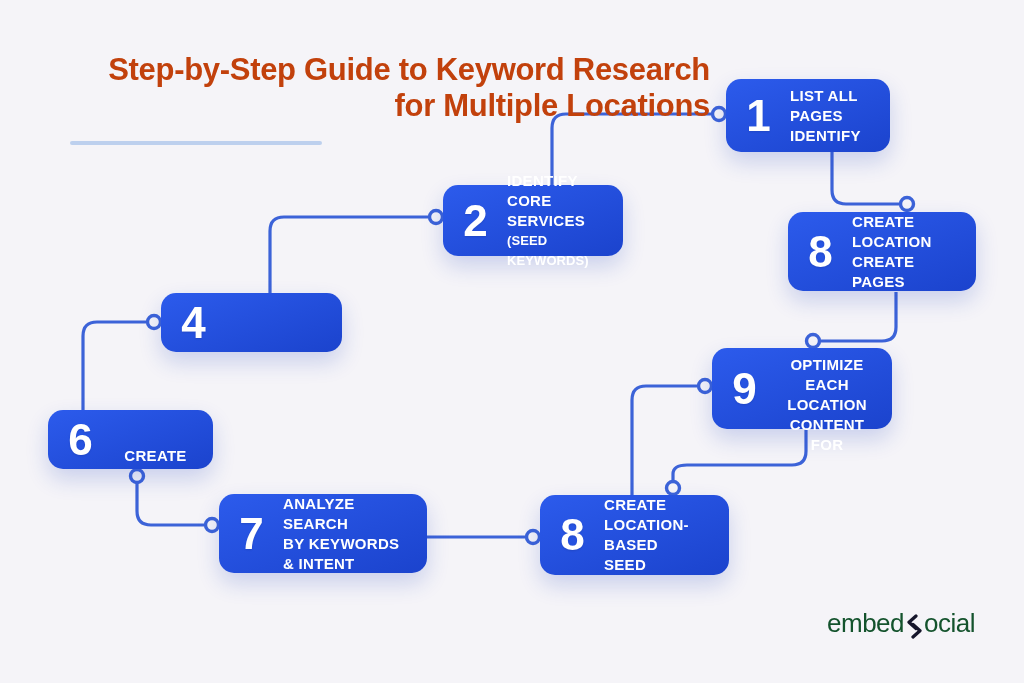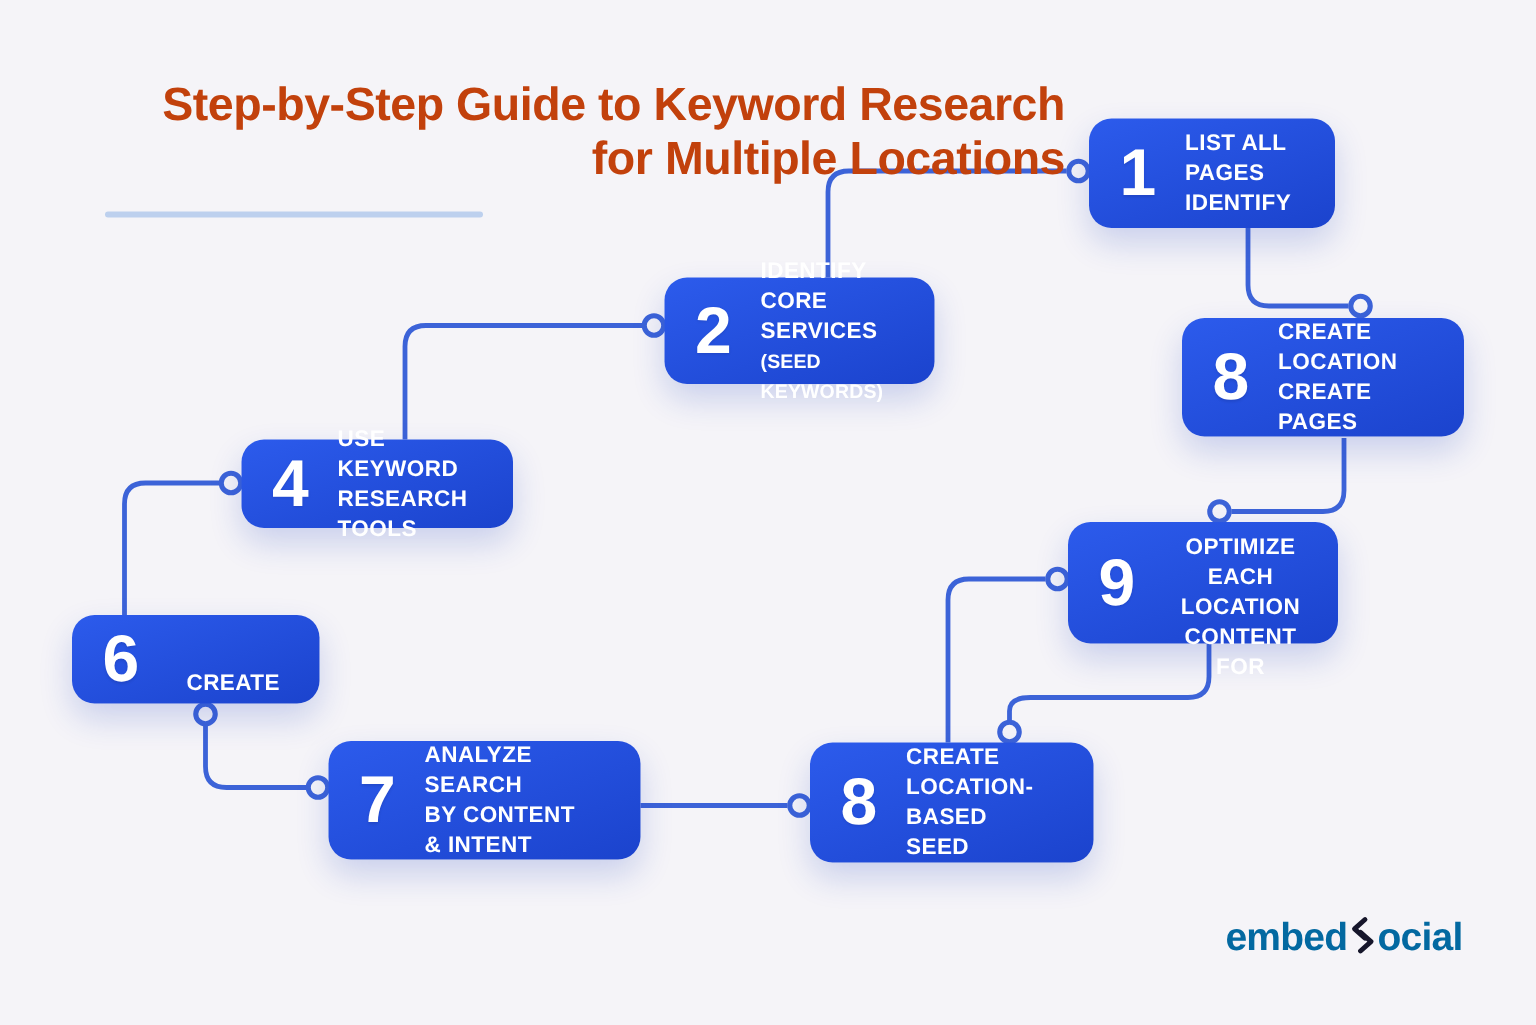--- a/index.html
+++ b/index.html
@@ -40,22 +40,22 @@
   #sb2{left:443px;top:185px;width:180px;height:71px;}
   #sb8t{left:788px;top:212px;width:188px;height:79px;}
   #sb4{left:161px;top:293px;width:181px;height:59px;}
   #sb9{left:712px;top:348px;width:180px;height:81px;}
   #sb6{left:48px;top:410px;width:165px;height:59px;}
   #sb7{left:219px;top:494px;width:208px;height:79px;}
   #sb8b{left:540px;top:495px;width:189px;height:80px;}
   #sb2 .lines span:nth-child(3){font-size:13px;letter-spacing:0.1px;}
   .logo{
     position:absolute;right:49px;top:609px;height:30px;
-    display:flex;align-items:flex-start;gap:1px;
-    color:#0369a1;font-weight:bold;font-size:26px;letter-spacing:-0.5px;
+    display:flex;align-items:flex-end;gap:1px;
+    color:#14532d;font-weight:normal;font-size:26px;letter-spacing:-0.5px;
   }
   .logo .glyph{display:inline-flex;margin:2px -1px 0 0;}
 </style>
 </head>
 <body>
 
 <div class="canvas">
 
   <svg class="connectors" width="1024" height="683" viewBox="0 0 1024 683">
     <g fill="none" stroke="#3c63d8" stroke-width="3.2">
@@ -111,24 +111,20 @@
     <div class="num">8</div>
     <div class="lines">
       <span>CREATE</span>
       <span>LOCATION</span>
       <span>CREATE PAGES</span>
     </div>
   </div>
 
   <div class="step" id="sb4">
     <div class="num">4</div>
-    <div class="lines">
-      <span>USE KEYWORD</span>
-      <span>RESEARCH TOOLS</span>
-    </div>
   </div>
 
   <div class="step center" id="sb9">
     <div class="num">9</div>
     <div class="lines">
       <span>OPTIMIZE</span>
       <span>EACH LOCATION</span>
       <span>CONTENT FOR</span>
     </div>
   </div>
@@ -137,21 +133,21 @@
     <div class="num">6</div>
     <div class="lines">
       <span>CREATE</span>
     </div>
   </div>
 
   <div class="step" id="sb7">
     <div class="num">7</div>
     <div class="lines">
       <span>ANALYZE SEARCH</span>
-      <span>BY CONTENT</span>
+      <span>BY KEYWORDS</span>
       <span>&amp; INTENT</span>
     </div>
   </div>
 
   <div class="step" id="sb8b">
     <div class="num">8</div>
     <div class="lines">
       <span>CREATE</span>
       <span>LOCATION-BASED</span>
       <span>SEED</span>

